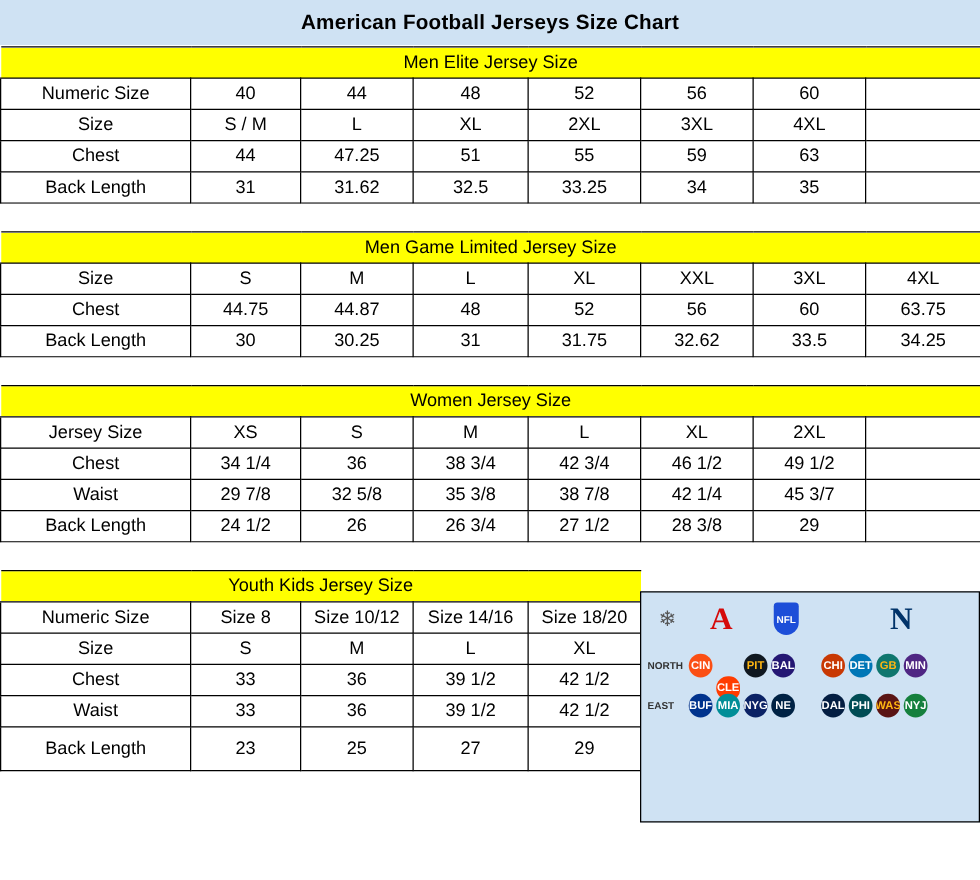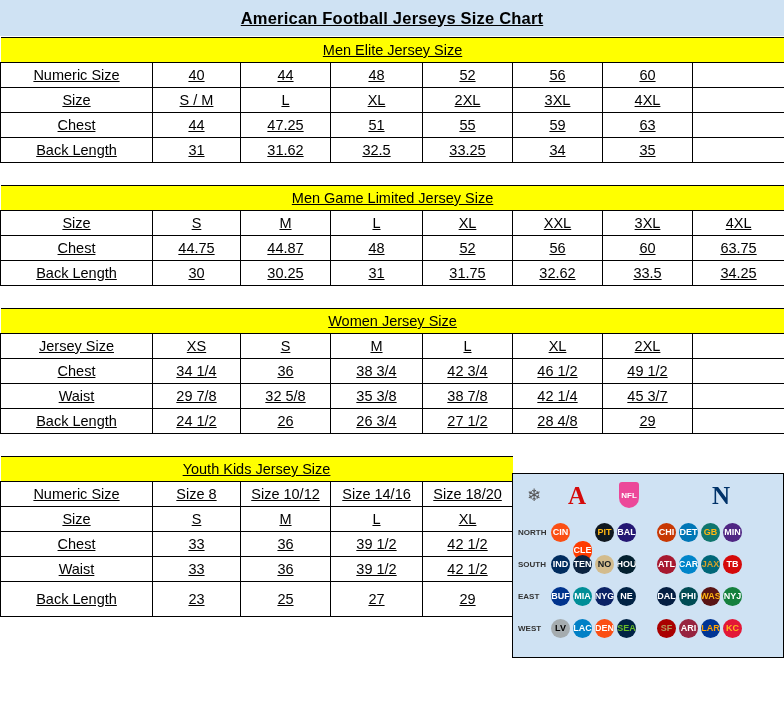--- a/index.html
+++ b/index.html
@@ -12,21 +12,20 @@
     height: 704px;
     font-family: "Liberation Sans", sans-serif;
     color: #000000;
     overflow: hidden;
   }
   #page {
     position: relative;
     width: 784px;
     height: 704px;
     background: #ffffff;
-    text-decoration: underline;
   }
   
   .title-bar {
     height: 36px;
     background: #cfe2f3;
     display: flex;
     align-items: center;
     justify-content: center;
     border-bottom: 1px solid #ffffff;
   }
@@ -105,21 +104,21 @@
   .afc-letter {
     font-family: "Liberation Serif", serif;
     font-weight: bold;
     font-size: 25px;
     color: #d50a0a;
     line-height: 1;
   }
   .nfl-shield {
     width: 20px;
     height: 26px;
-    background: #ec4899;
+    background: #1d4ed8;
     border-radius: 3px 3px 10px 10px;
     color: #fff;
     font-size: 8px;
     font-weight: bold;
     display: flex;
     align-items: center;
     justify-content: center;
   }
   .nfc-letter {
     font-family: "Liberation Serif", serif;
@@ -338,21 +337,21 @@
         <td>42 1/4</td>
         <td>45 3/7</td>
         <td class="blank"></td>
       </tr>
       <tr>
         <td class="rowlabel">Back Length</td>
         <td>24 1/2</td>
         <td>26</td>
         <td>26 3/4</td>
         <td>27 1/2</td>
-        <td>28 4/8</td>
+        <td>28 3/8</td>
         <td>29</td>
         <td class="blank"></td>
       </tr>
     </tbody>
   </table>
 
   <div class="spacer"></div>
 
   <table class="chart">
     <colgroup>
@@ -437,64 +436,34 @@
           <span class="tlogo" style="background:#241773">BAL</span>
         </span>
         <span class="teamset right">
           <span class="tlogo" style="background:#C83803">CHI</span>
           <span class="tlogo" style="background:#0076B6">DET</span>
           <span class="tlogo" style="background:#0f766e;color:#FFB612">GB</span>
           <span class="tlogo" style="background:#4F2683">MIN</span>
         </span>
       </div>
 
-      <div class="div-row">
-        <span class="dlabel">SOUTH</span>
-        <span class="teamset">
-          <span class="tlogo" style="background:#002C5F">IND</span>
-          <span class="tlogo" style="background:#0C2340">TEN</span>
-          <span class="tlogo" style="background:#D3BC8D;color:#101820">NO</span>
-          <span class="tlogo" style="background:#03202F">HOU</span>
-        </span>
-        <span class="teamset right">
-          <span class="tlogo" style="background:#A71930">ATL</span>
-          <span class="tlogo" style="background:#0085CA">CAR</span>
-          <span class="tlogo" style="background:#006778;color:#D7A22A">JAX</span>
-          <span class="tlogo" style="background:#D50A0A">TB</span>
-        </span>
-      </div>
 
       <div class="div-row">
         <span class="dlabel">EAST</span>
         <span class="teamset">
           <span class="tlogo" style="background:#00338D">BUF</span>
           <span class="tlogo" style="background:#008E97">MIA</span>
           <span class="tlogo" style="background:#0B2265">NYG</span>
           <span class="tlogo" style="background:#002244">NE</span>
         </span>
         <span class="teamset right">
           <span class="tlogo" style="background:#041E42">DAL</span>
           <span class="tlogo" style="background:#004C54">PHI</span>
           <span class="tlogo" style="background:#5A1414;color:#FFB612">WAS</span>
           <span class="tlogo" style="background:#15803d">NYJ</span>
         </span>
       </div>
 
-      <div class="div-row">
-        <span class="dlabel">WEST</span>
-        <span class="teamset">
-          <span class="tlogo" style="background:#A5ACAF;color:#000">LV</span>
-          <span class="tlogo" style="background:#0080C6">LAC</span>
-          <span class="tlogo" style="background:#FB4F14">DEN</span>
-          <span class="tlogo" style="background:#002244;color:#69BE28">SEA</span>
-        </span>
-        <span class="teamset right">
-          <span class="tlogo" style="background:#AA0000;color:#B3995D">SF</span>
-          <span class="tlogo" style="background:#97233F">ARI</span>
-          <span class="tlogo" style="background:#003594;color:#FFA300">LAR</span>
-          <span class="tlogo" style="background:#E31837;color:#FFB81C">KC</span>
-        </span>
-      </div>
 
     </div>
   </div>
 
 </div>
 
 </body></html>

